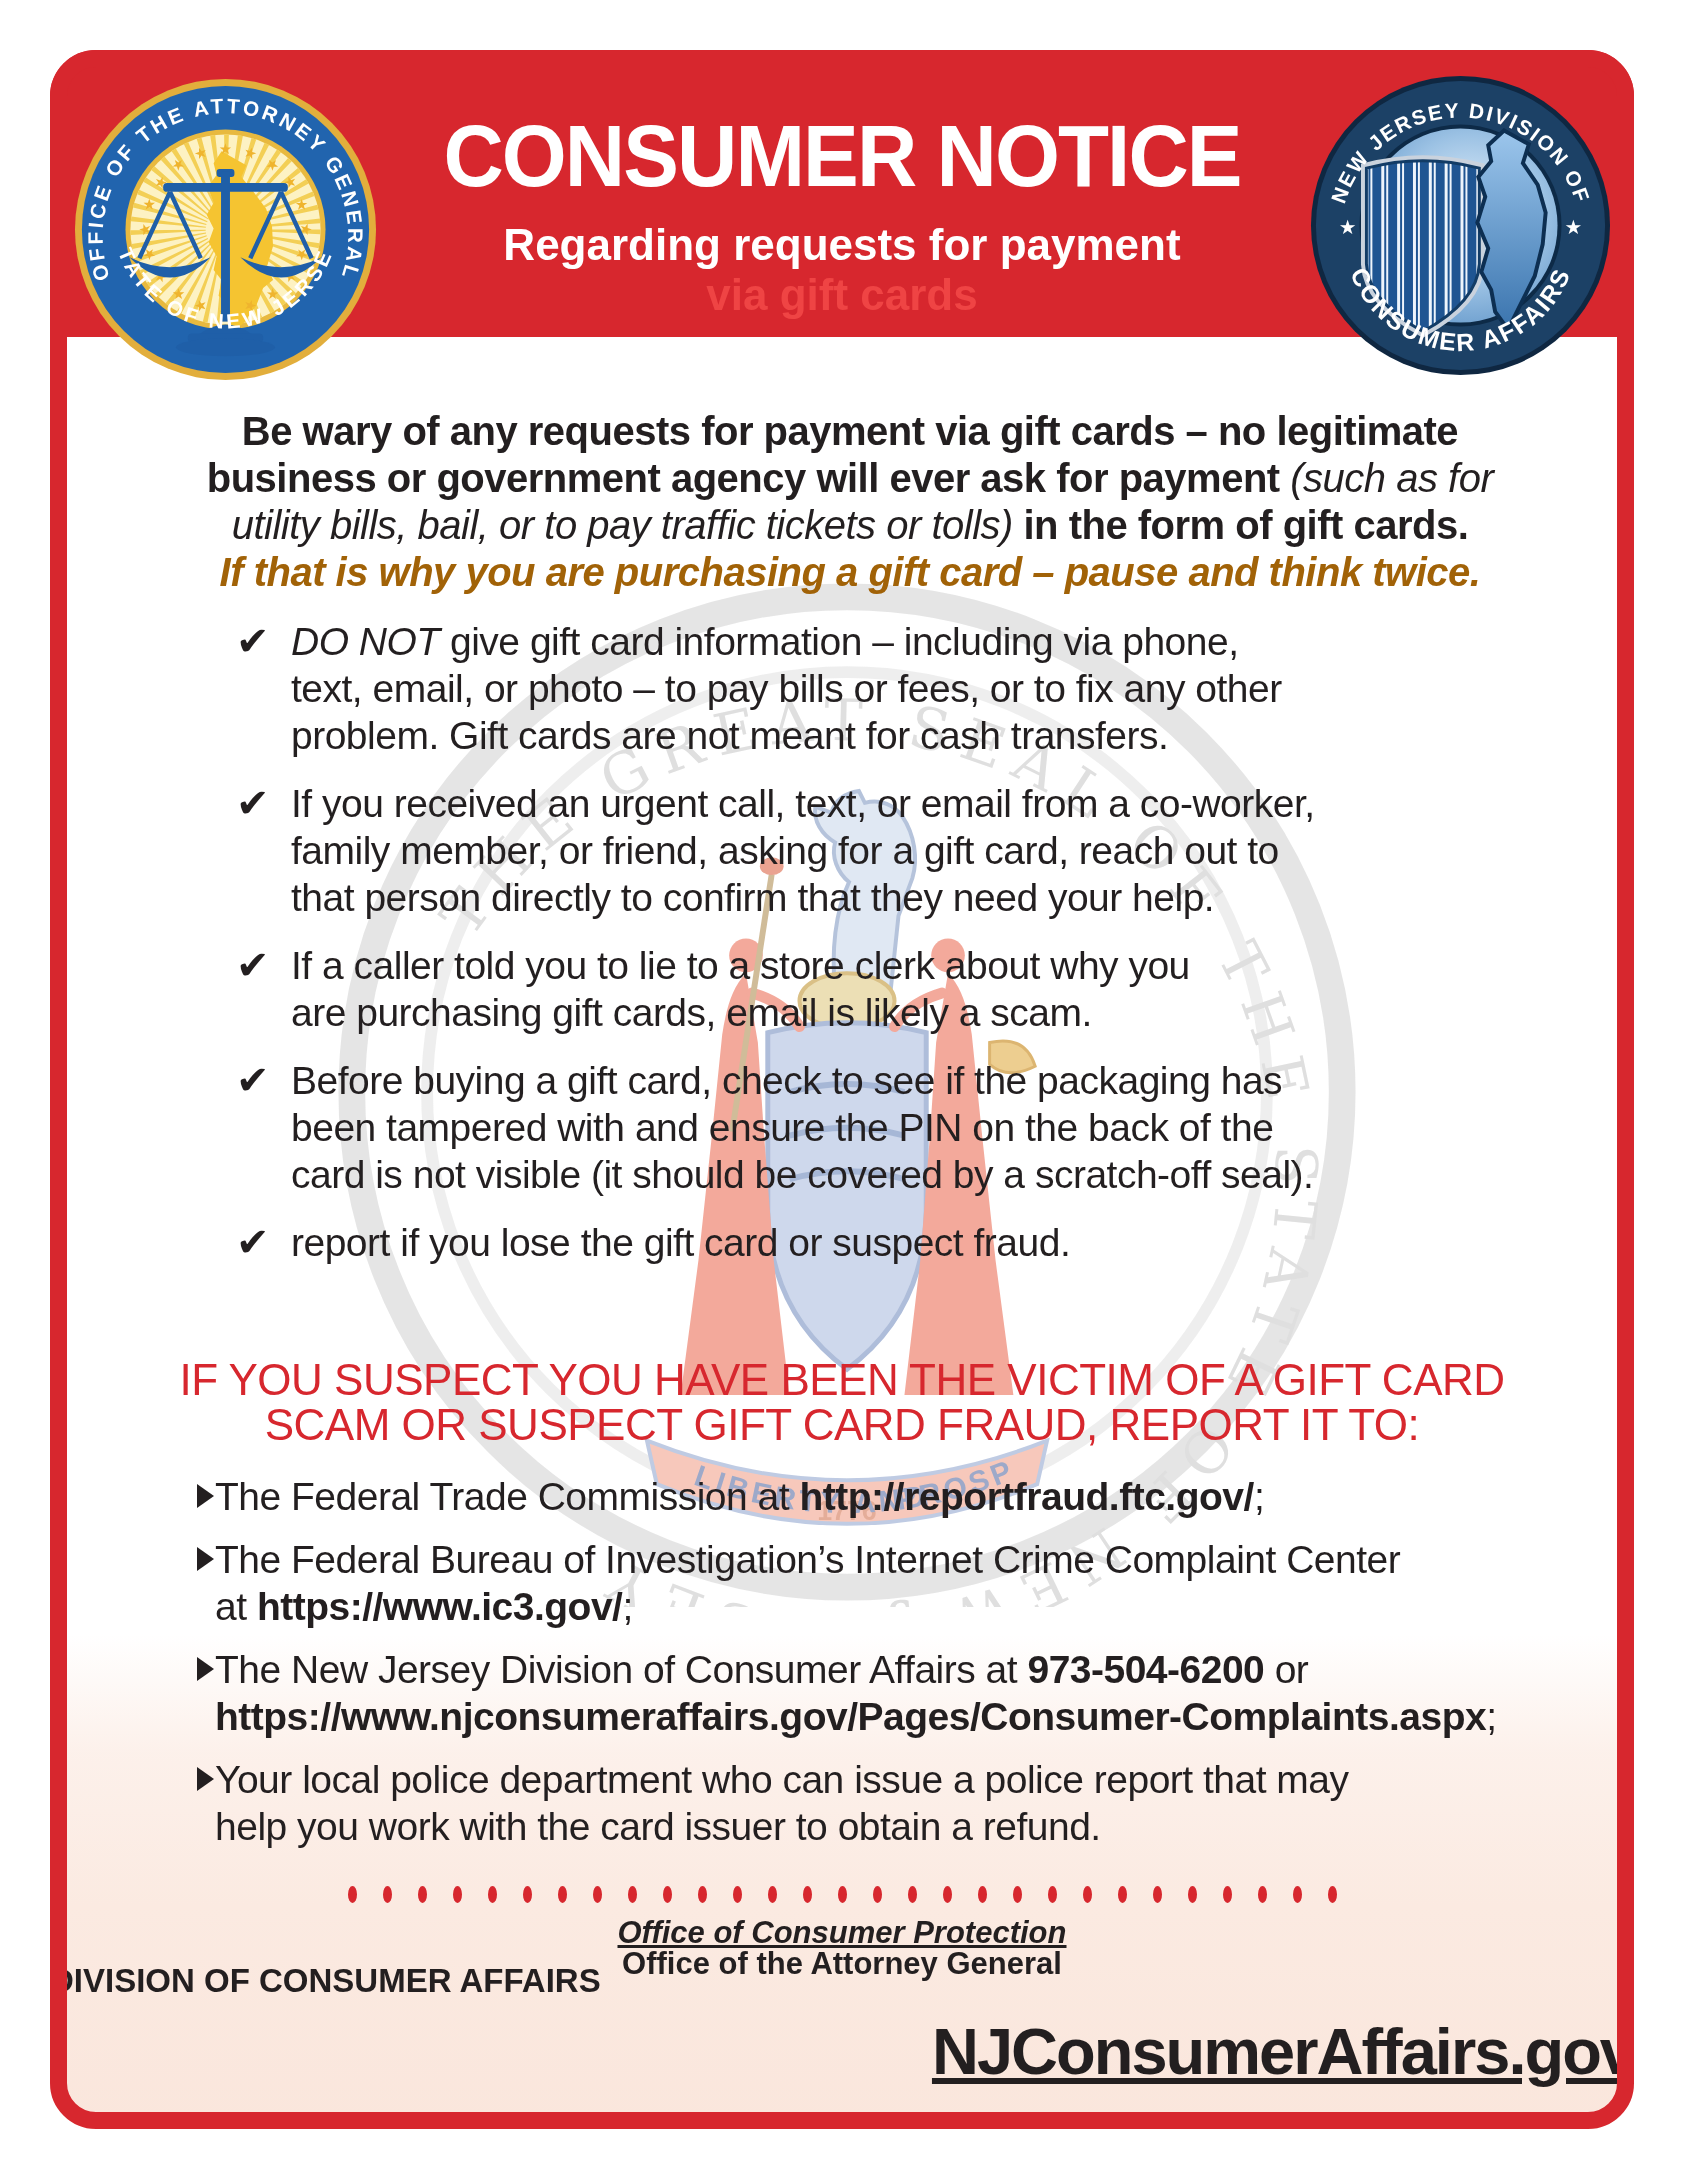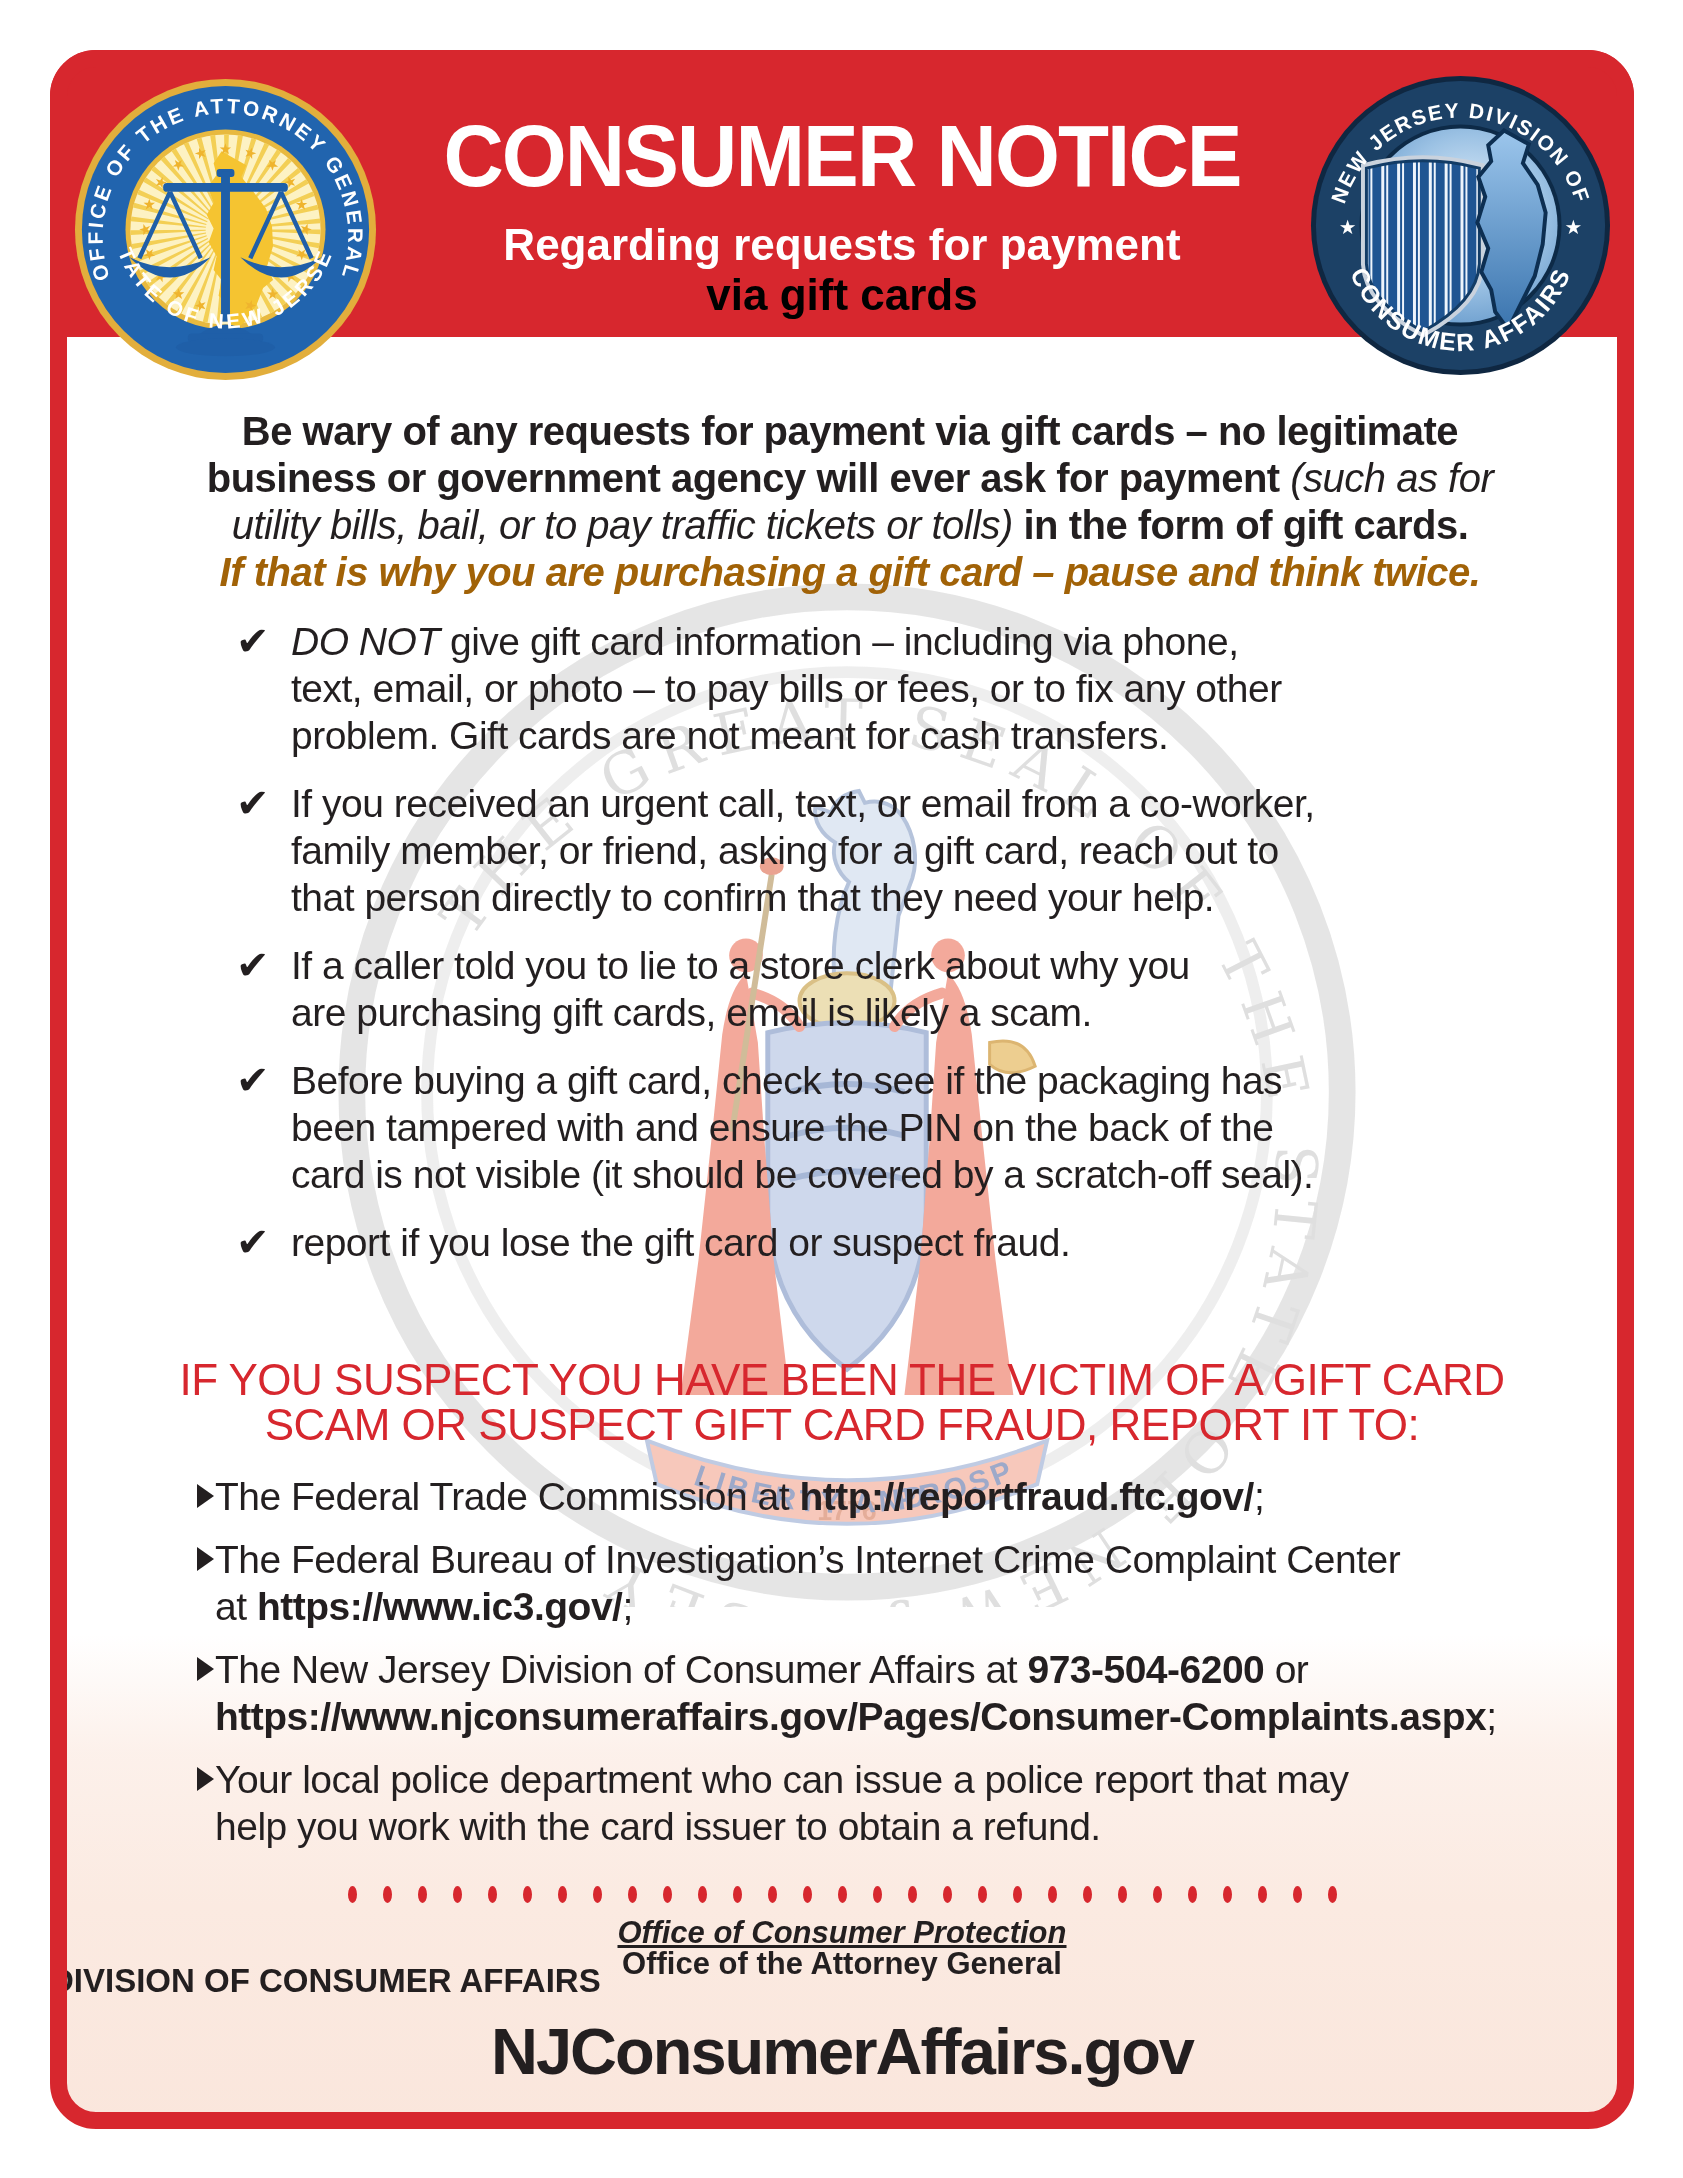--- a/index.html
+++ b/index.html
@@ -13,21 +13,21 @@
   .header-band{position:absolute;left:0;top:0;width:100%;height:287px;background:#d7272e;z-index:2;}
   .bottom-grad{position:absolute;left:0;top:1584px;width:100%;height:495px;z-index:0;
       background:linear-gradient(180deg,rgba(252,236,228,0) 0%,rgba(252,238,231,.85) 24%,#fbeae1 55%,#fae6dc 100%);}
   .watermark{position:absolute;left:282px;top:527px;width:1030px;height:1030px;z-index:1;}
   .content{position:absolute;left:0;top:0;width:100%;height:100%;z-index:5;}
 
   .title{position:absolute;left:0;top:59px;width:100%;text-align:center;color:#fff;
          font-size:87px;line-height:93px;font-weight:bold;letter-spacing:-2px;transform:scaleX(.96);z-index:6;}
   .sub1{position:absolute;left:0;top:170px;width:100%;text-align:center;color:#fff;
         font-size:44px;line-height:50px;font-weight:bold;z-index:6;}
-  .sub2{position:absolute;left:0;top:220px;width:100%;text-align:center;color:#000000;
+  .sub2{position:absolute;left:0;top:220px;width:100%;text-align:center;color:#ef4444;
         font-size:44px;line-height:50px;font-weight:bold;z-index:6;}
   .seal{position:absolute;z-index:7;}
   .seal-left{left:22px;top:26px;width:307px;height:307px;}
   .seal-right{left:1259px;top:24px;width:303px;height:303px;}
 
   .tl{white-space:nowrap;}
   .b{font-weight:bold;}
   .i{font-style:italic;}
   .rbi{font-weight:bold;font-style:italic;color:#a16207;}
 
@@ -45,21 +45,21 @@
   .report-item{position:relative;padding-left:18px;margin-bottom:16px;}
   .arrow-glyph{position:absolute;left:0;top:11px;width:0;height:0;
       border-top:12px solid transparent;border-bottom:12px solid transparent;
       border-left:17px solid #231f20;}
   .dots{position:absolute;left:0;top:1836px;width:100%;text-align:center;height:18px;}
   .dots span{display:inline-block;width:9px;height:17px;border-radius:50%;
              background:#d7272e;margin:0 13px;vertical-align:top;}
   .f1{position:absolute;left:0;top:1899px;width:100%;text-align:center;font-size:31px;line-height:30px;font-weight:bold;}
   .f2{position:absolute;left:0;top:1914px;width:100%;text-align:left;font-size:33px;line-height:34px;font-weight:bold;}
   .f3{position:absolute;left:0;top:1868px;width:100%;text-align:center;font-size:31px;line-height:30px;font-weight:bold;font-style:italic;text-decoration:underline;}
-  .fsite{position:absolute;left:0;top:1967px;width:100%;text-align:center;font-size:65px;line-height:69px;font-weight:bold;letter-spacing:-2px;}
+  .fsite{position:absolute;left:0;top:1967px;width:100%;text-align:right;font-size:65px;line-height:69px;font-weight:bold;letter-spacing:-2px;text-decoration:underline;}
 </style>
 </head>
 <body>
 
 <div class="card">
   <div class="header-band"></div>
   <div class="bottom-grad"></div>
 
   <svg class="watermark" viewBox="0 0 1040 1040">
     <g opacity="0.9">

